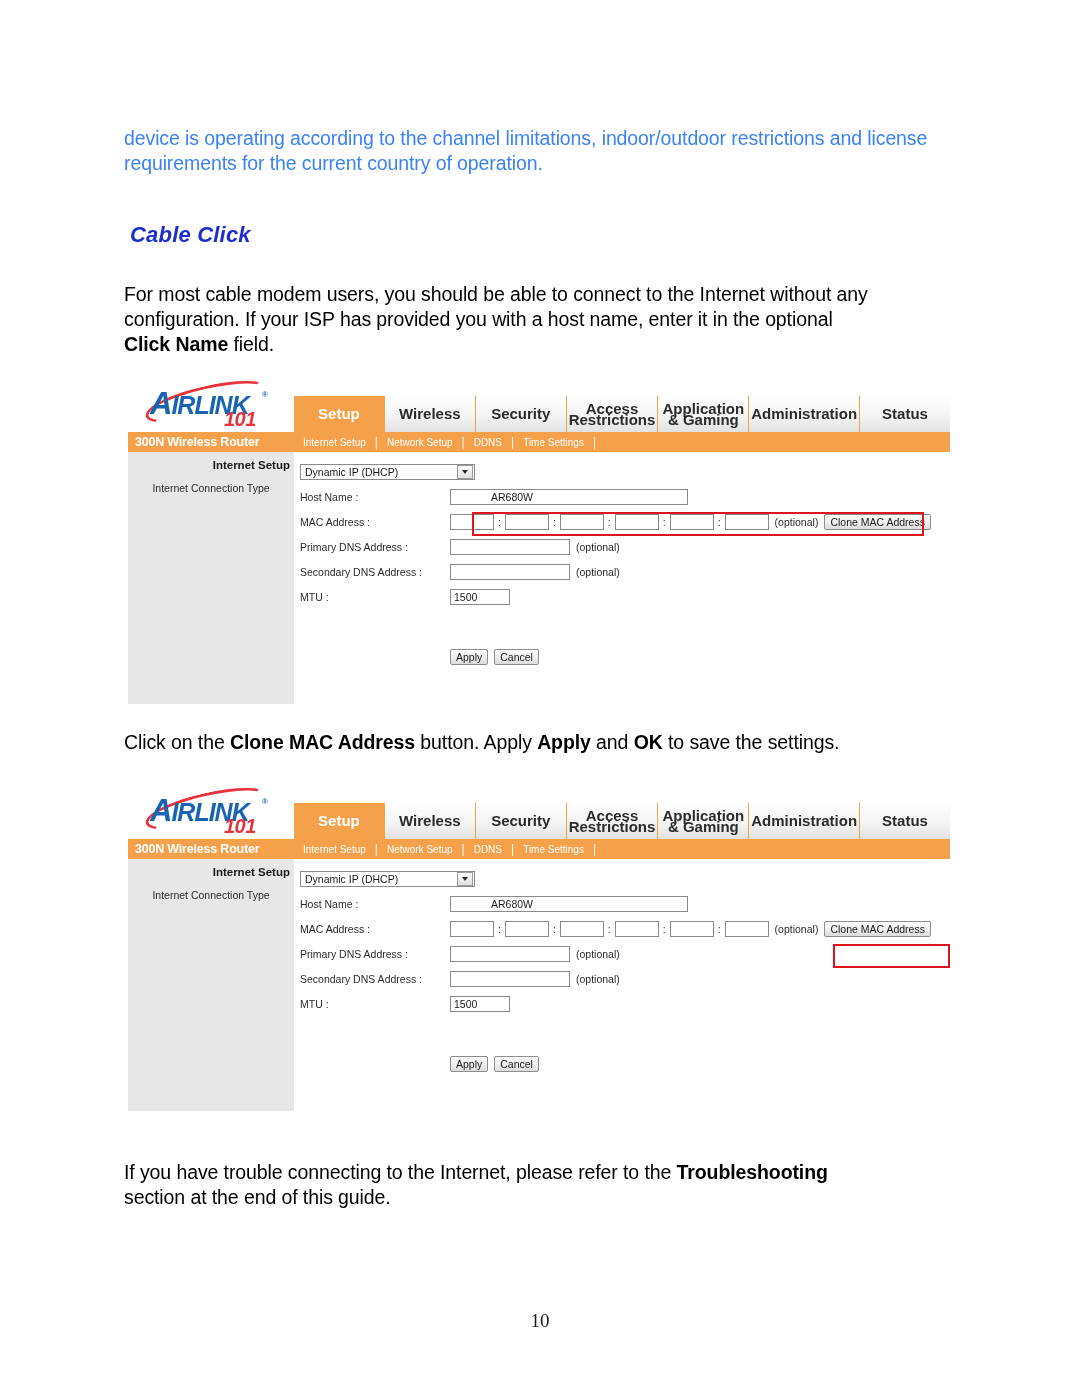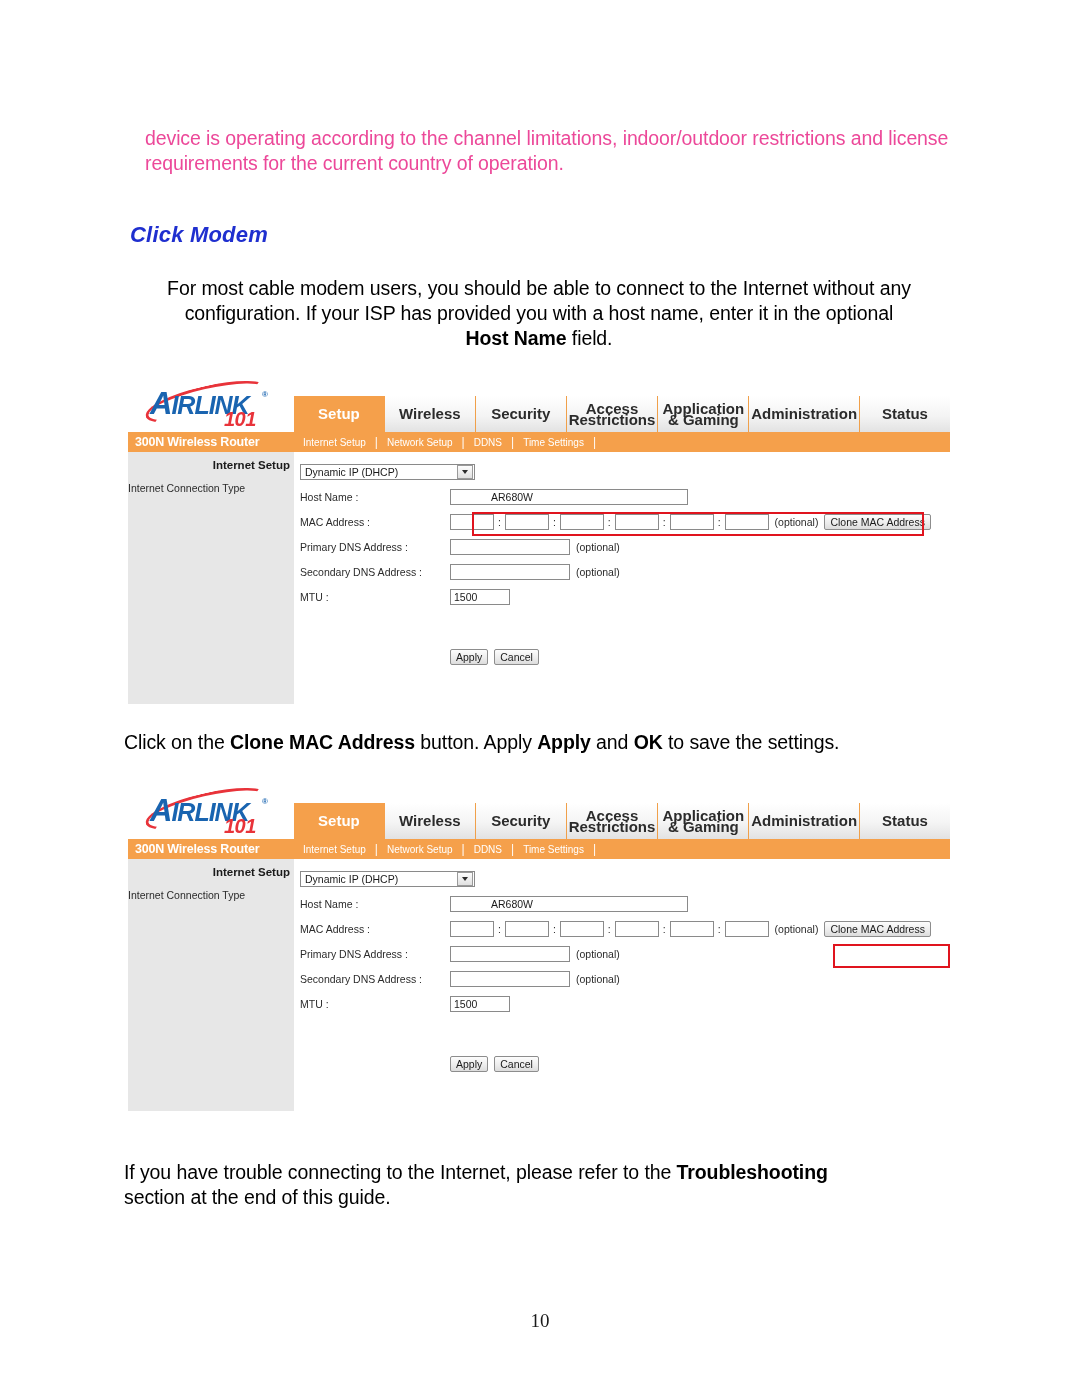--- a/index.html
+++ b/index.html
@@ -25,22 +25,21 @@
   .doc-text {
     position: absolute;
     left: 124px;
     width: 830px;
     font-size: 19.5px;
     line-height: 25px;
     color: #000000;
     letter-spacing: -0.1px;
   }
   .doc-text.red {
-    color: #ec4899;
-    margin-left: 21px;
+    color: #3b82f6;
   }
   .heading {
     position: absolute;
     left: 130px;
     font-style: italic;
     font-weight: bold;
     font-size: 22px;
     color: #1f2fcf;
     letter-spacing: 0.2px;
   }
@@ -200,21 +199,21 @@
     box-sizing: border-box;
   }
   .side-title {
     text-align: right;
     font-size: 11.5px;
     font-weight: bold;
     color: #1a1a1a;
     padding-right: 4px;
   }
   .side-label {
-    text-align: left;
+    text-align: center;
     font-size: 10.5px;
     color: #2b2b2b;
     padding-right: 0;
     margin-top: 11px;
   }
 
   .form-area {
     flex: 1 1 auto;
     position: relative;
     padding: 7px 0 0 6px;
@@ -333,26 +332,26 @@
     pointer-events: none;
   }
 </style>
 </head>
 <body>
 
 <div class="page">
 
   <div class="doc-text red" style="top:126px;">device is operating according to the channel limitations, indoor/outdoor restrictions and license requirements for the current country of operation.</div>
 
-  <div class="heading" style="top:222px;">Click Modem</div>
-
-  <div class="doc-text" style="top:276px;text-align:center;">
+  <div class="heading" style="top:222px;">Cable Click</div>
+
+  <div class="doc-text" style="top:282px;">
     <span>For most cable modem users, you should be able to connect to the Internet without any</span><br>
     <span>configuration. If your ISP has provided you with a host name, enter it in the optional</span><br>
-    <b>Host Name</b><span> field.</span>
+    <b>Click Name</b><span> field.</span>
   </div>
 
   <div class="router-shot" style="left:128px; top:376px;">
 
     <div class="router-header">
       <div class="logo-cell">
         <div class="logo-wrap">
           <div class="logo-swoosh"></div>
           <div class="logo-airlink"><span class="cap">A</span><span>IRLINK</span></div>
           <div class="logo-reg">®</div>

